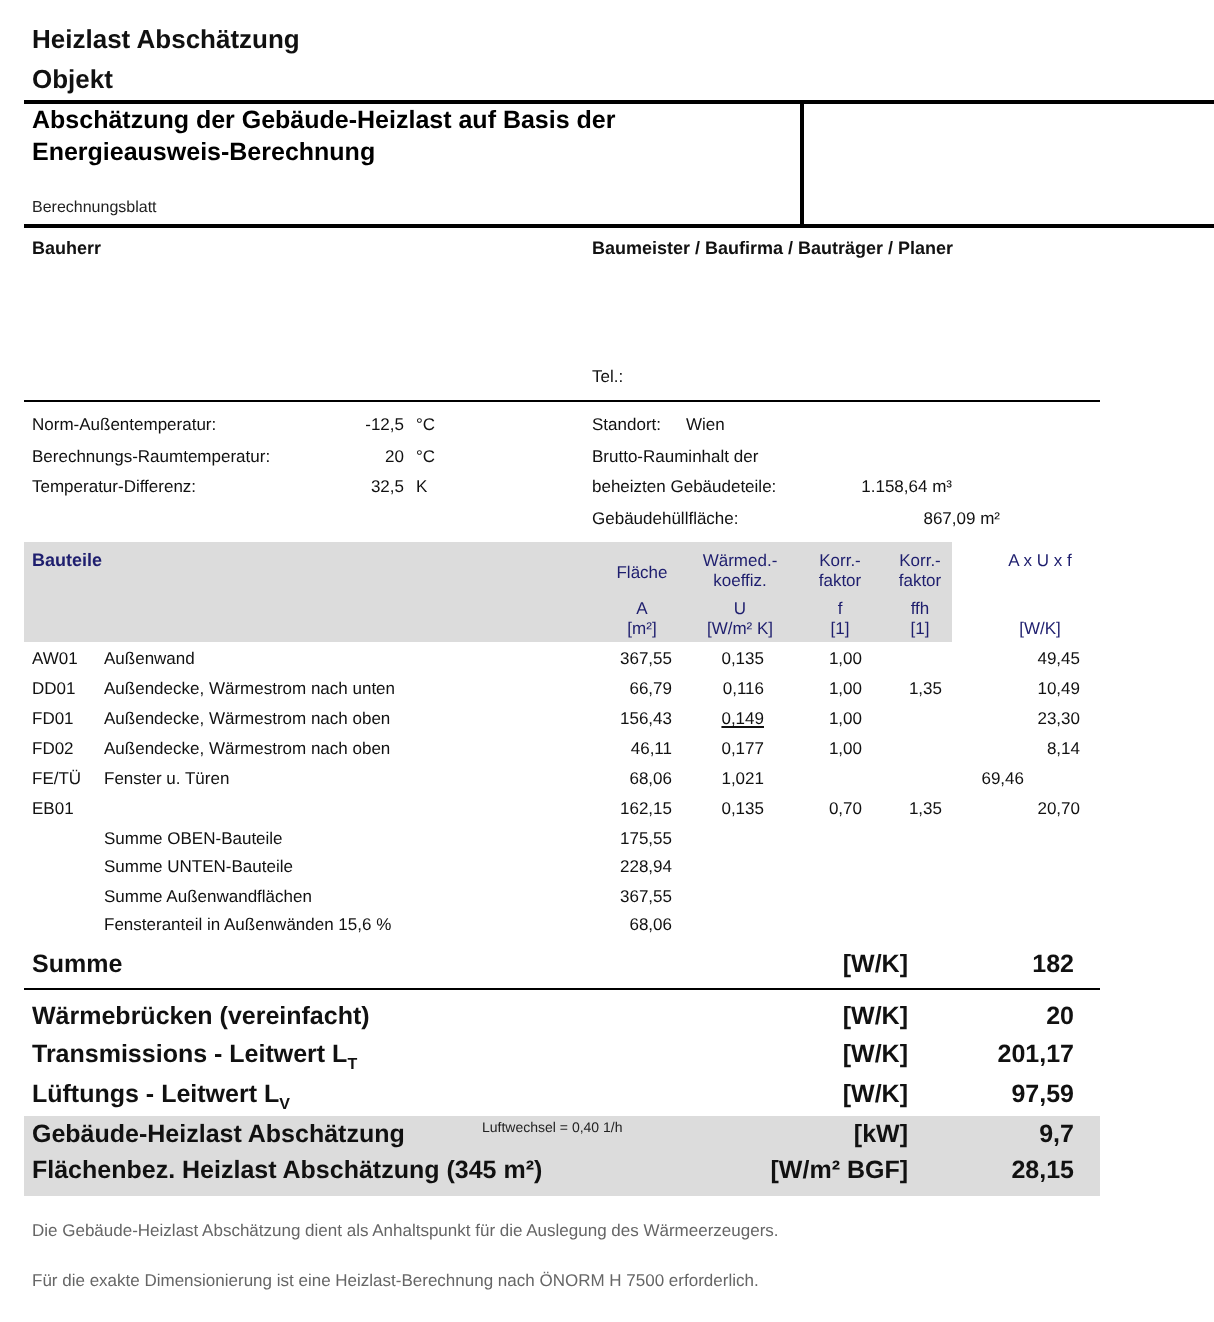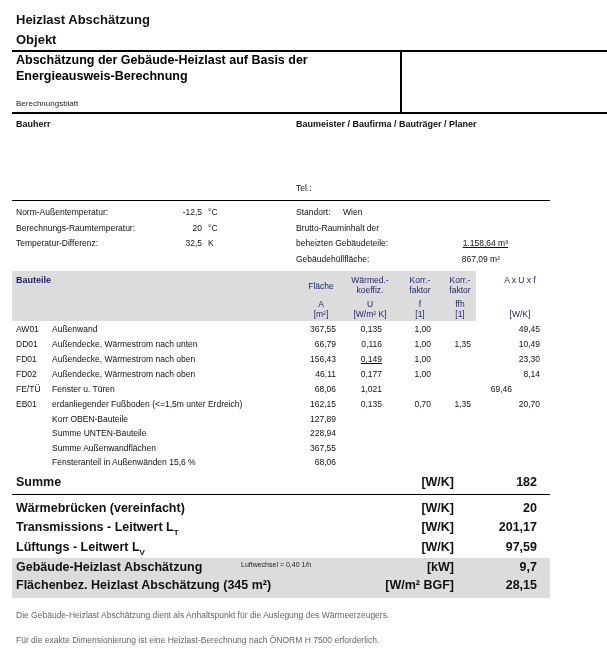--- a/index.html
+++ b/index.html
@@ -54,21 +54,21 @@
 <div class="abs lbl" style="left:208px; top:223px;">°C</div>
 
 <div class="abs lbl" style="left:16px; top:238px;">Temperatur-Differenz:</div>
 <div class="abs lbl r" style="left:160px; width:42px; top:238px;">32,5</div>
 <div class="abs lbl" style="left:208px; top:238px;">K</div>
 
 <div class="abs lbl" style="left:296px; top:207px;text-align:center;">Standort:</div>
 <div class="abs lbl" style="left:343px; top:207px;">Wien</div>
 <div class="abs lbl" style="left:296px; top:223px;">Brutto-Rauminhalt der</div>
 <div class="abs lbl" style="left:296px; top:238px;">beheizten Gebäudeteile:</div>
-<div class="abs lbl r" style="left:428px; width:80px; top:238px;text-decoration:underline;">1.158,64 m³</div>
+<div class="abs lbl r" style="left:396px; width:80px; top:238px;">1.158,64 m³</div>
 <div class="abs lbl" style="left:296px; top:254px;">Gebäudehüllfläche:</div>
 <div class="abs lbl r" style="left:420px; width:80px; top:254px;">867,09 m²</div>
 
 <div class="gray-bg" style="left:12px; top:271px; width:464px; height:50px;"></div>
 <div class="abs th-bold" style="left:16px; top:275px;">Bauteile</div>
 
 <div class="th" style="left:296px; width:50px; top:281px;">
   <div>Fläche</div>
   <div style="margin-top:8px;">A</div>
   <div>[m²]</div>
@@ -138,30 +138,29 @@
   <span style="left:16px;">FE/TÜ</span>
   <span style="left:52px;">Fenster u. Türen</span>
   <span class="r" style="left:290px; width:46px;">68,06</span>
   <span class="r" style="left:340px; width:42px;">1,021</span>
   <span class="r" style="left:396px; width:35px;"></span>
   <span class="r" style="left:436px; width:35px;"></span>
   <span class="r" style="left:472px; width:40px;">69,46</span>
 </div>
 <div class="row" style="top:399px;">
   <span style="left:16px;">EB01</span>
-  <span style="left:52px;">erdanliegender Fußboden (&lt;=1,5m unter Erdreich)</span>
   <span class="r" style="left:290px; width:46px;">162,15</span>
   <span class="r" style="left:340px; width:42px;">0,135</span>
   <span class="r" style="left:396px; width:35px;">0,70</span>
   <span class="r" style="left:436px; width:35px;">1,35</span>
   <span class="r" style="left:500px; width:40px;">20,70</span>
 </div>
 <div class="row" style="top:414px;">
-  <span style="left:52px;">Korr OBEN-Bauteile</span>
-  <span class="r" style="left:290px; width:46px;">127,89</span>
+  <span style="left:52px;">Summe OBEN-Bauteile</span>
+  <span class="r" style="left:290px; width:46px;">175,55</span>
 </div>
 <div class="row" style="top:428px;">
   <span style="left:52px;">Summe UNTEN-Bauteile</span>
   <span class="r" style="left:290px; width:46px;">228,94</span>
 </div>
 <div class="row" style="top:443px;">
   <span style="left:52px;">Summe Außenwandflächen</span>
   <span class="r" style="left:290px; width:46px;">367,55</span>
 </div>
 <div class="row" style="top:457px;">

